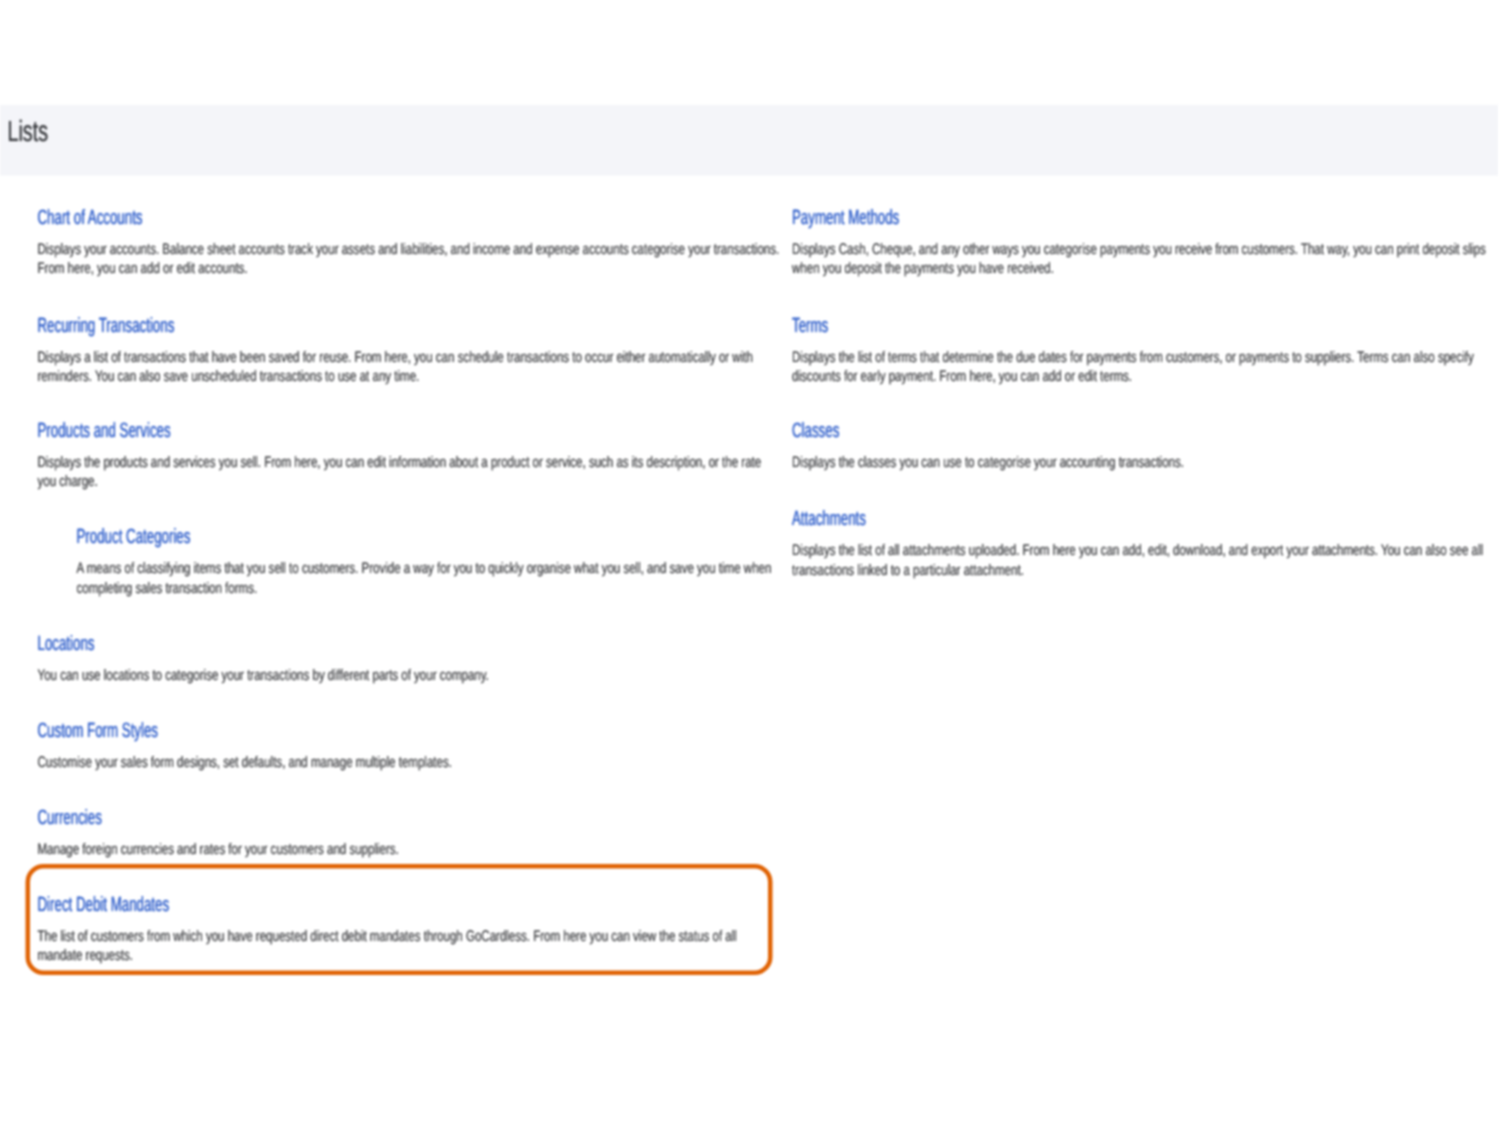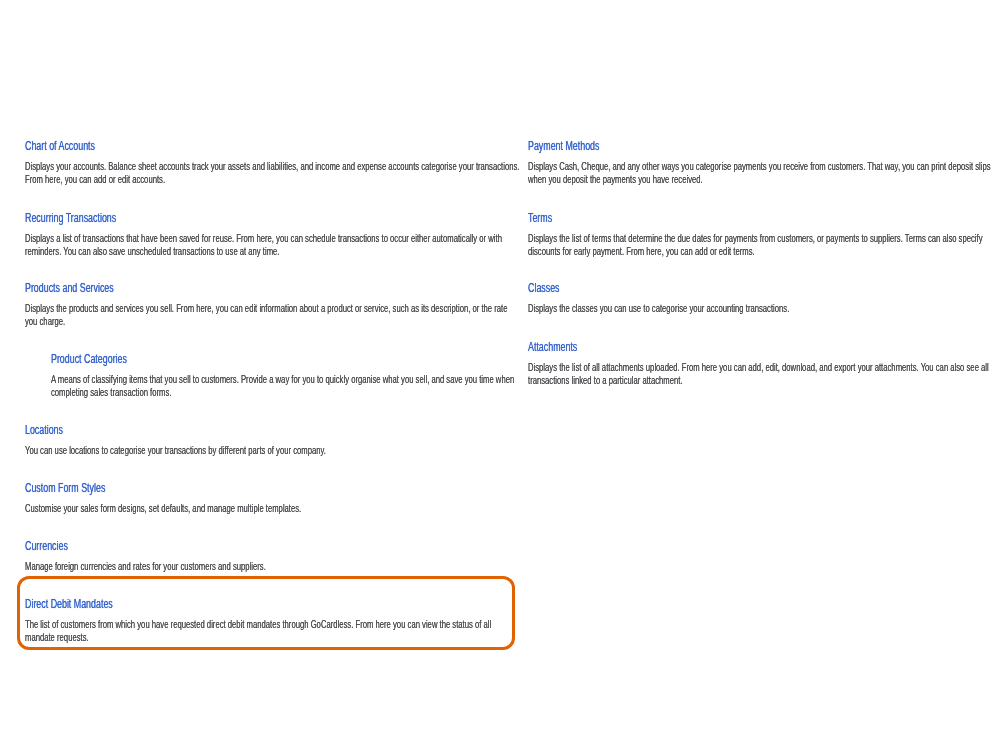--- a/index.html
+++ b/index.html
@@ -88,20 +88,23 @@
     box-sizing: border-box;
     border: 3.4px solid #e06203;
     border-radius: 12px;
   }
 </style>
 </head>
 <body>
 
 <div class="page">
 
+  <div class="page-header">
+    <h1 class="page-title">Lists</h1>
+  </div>
 
   <div class="hl-box" id="hlbox" style="left: 16.5px; top: 576.3px; width: 498px; height: 73.7px;"></div>
 
   <div class="content">
 
     <div class="col col-left" id="col-left">
       <div class="entry" style="left: 25px; top: 128px;">
         <div class="link-wrap"><a class="link" href="#">Chart of Accounts</a></div>
         <div class="desc-wrap" style="width: 657px; top: 21px;">
             <p class="desc">Displays your accounts. Balance sheet accounts track your assets and liabilities, and income and expense accounts categorise your transactions. From here, you can add or edit accounts.</p>

